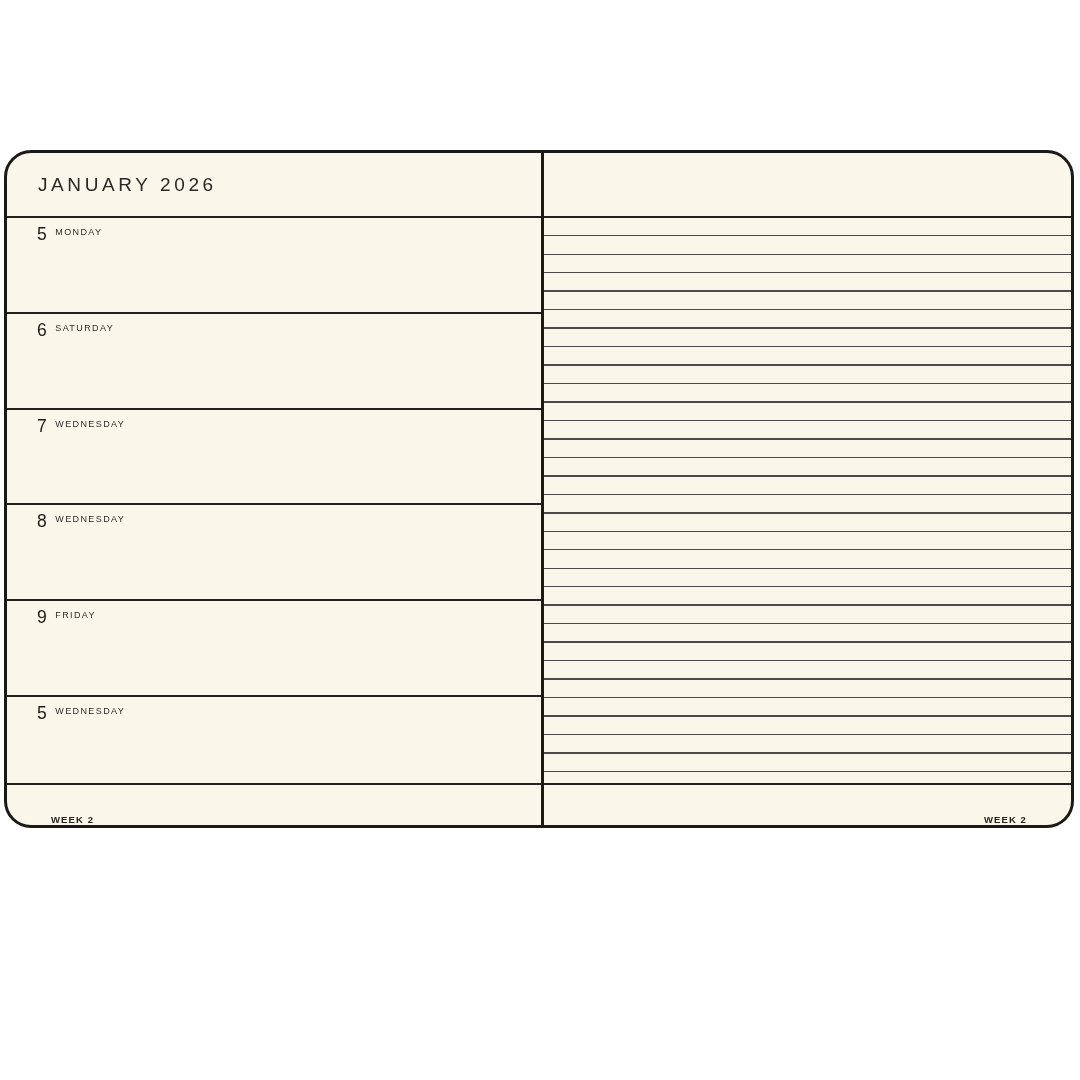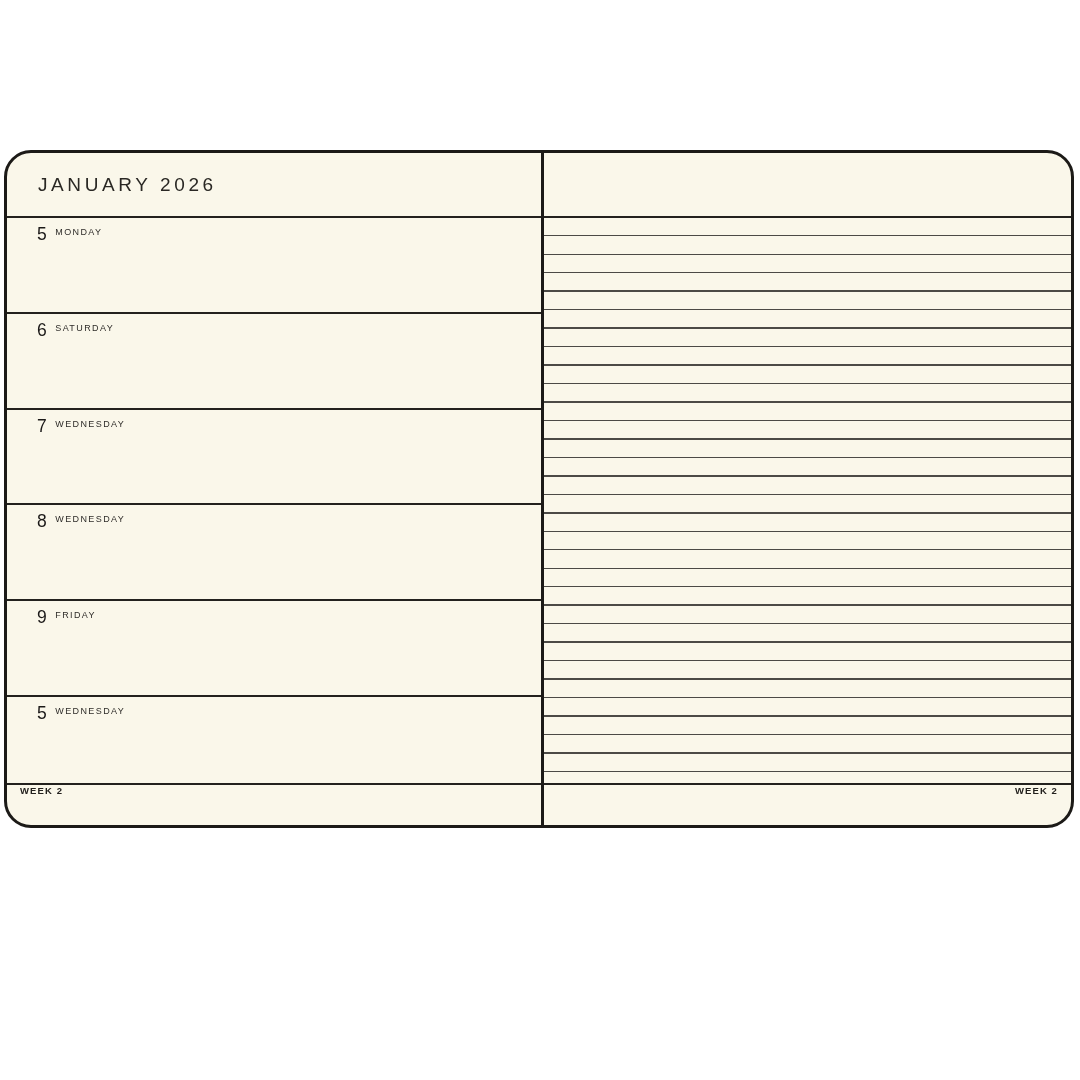--- a/index.html
+++ b/index.html
@@ -100,22 +100,22 @@
     margin-top: 1px;
     font-weight: 400;
   }
 
   .footer {
     height: 42px;
     flex: 0 0 42px;
     box-sizing: border-box;
     border-top: 2.5px solid #23211E;
     display: flex;
-    align-items: flex-start;
-    padding: 0 13px;
+    align-items: flex-end;
+    padding: 0 44px;
     font-size: 9.5px;
     font-weight: 700;
     letter-spacing: 1.1px;
     color: #23211E;
   }
   .footer-right { justify-content: flex-end; }
 
   .rules {
     flex: 1 1 auto;
     background-image: repeating-linear-gradient(

